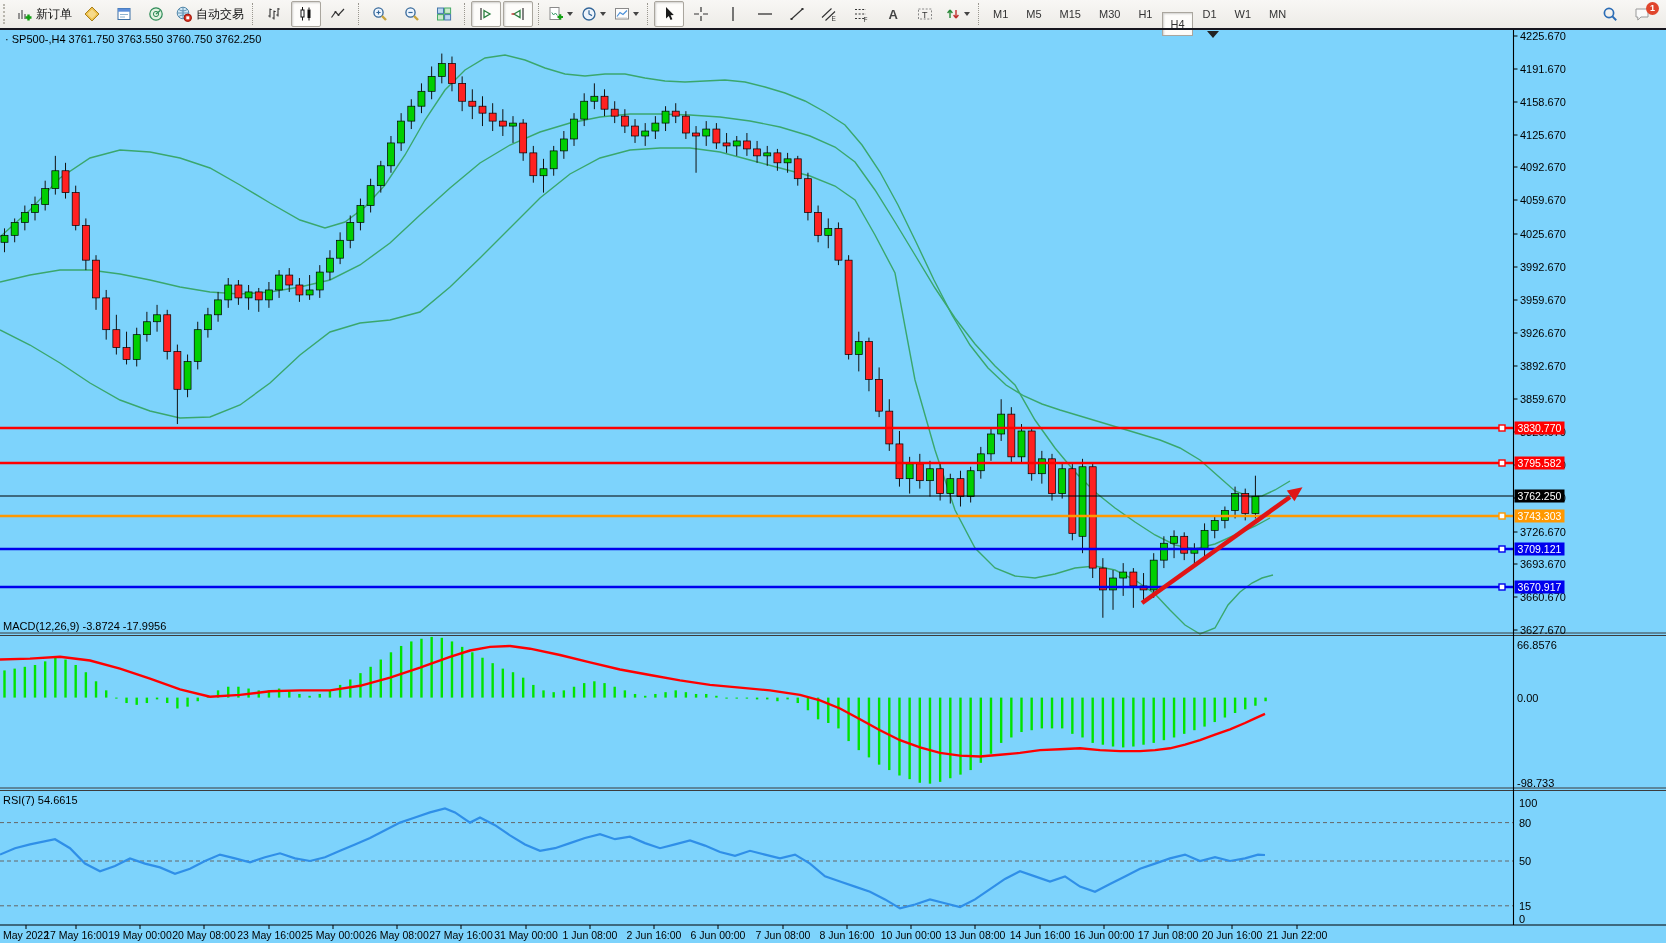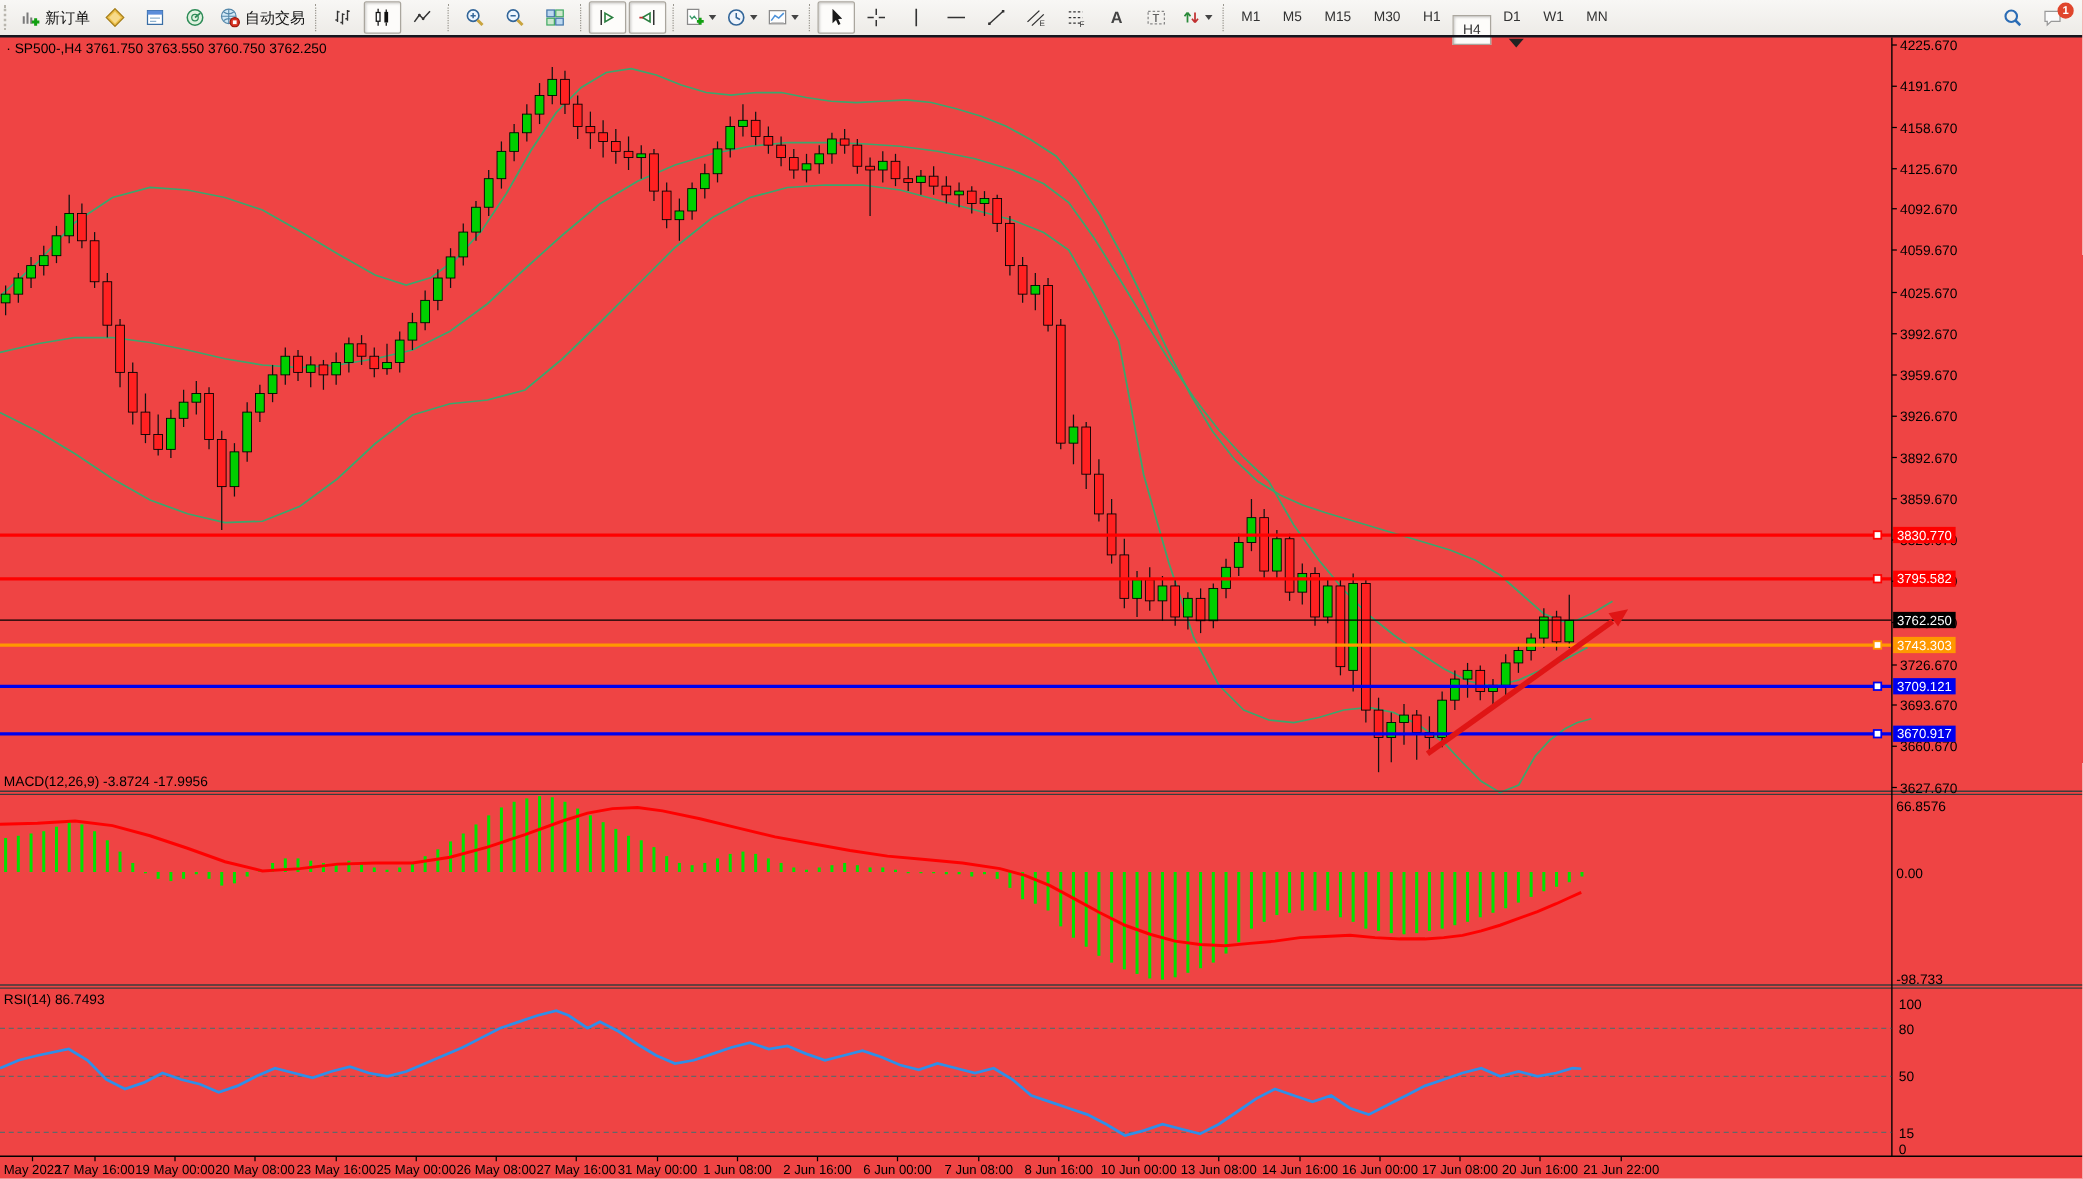--- a/index.html
+++ b/index.html
@@ -1,17 +1,17 @@
 <!DOCTYPE html>
 <html><head>
 <meta charset="utf-8">
 <style>
   html,body{margin:0;padding:0;background:#fff;}
   body{font-family:"Liberation Sans","DejaVu Sans",sans-serif;}
-  .root{position:relative;width:1666px;height:943px;background:#ef4444;overflow:hidden;}
+  .root{position:relative;width:1666px;height:943px;background:#7dd3fc;overflow:hidden;}
   
   .toolbar{position:absolute;left:0;top:0;width:1666px;height:28px;
     background:linear-gradient(#f8f7f5,#edebe7);display:flex;align-items:center;z-index:5;}
   .toolbar-border{position:absolute;left:0;top:28px;width:1666px;height:2px;background:#16161e;z-index:6;}
   .tb-btn{height:24px;min-width:24px;margin:0 1px;display:flex;align-items:center;justify-content:center;
     border:1px solid transparent;border-radius:2px;padding:0 2px;cursor:default;position:relative;}
   .tb-btn.pressed{background:#fdfcfa;border:1px solid #aaa69e;box-shadow:inset 1px 1px 2px rgba(0,0,0,.18);}
   .tb-btn .lbl{font-size:12px;color:#111;margin-left:4px;white-space:nowrap;}
   .tb-btn svg{display:block;}
   .tb-sep{width:1px;height:22px;margin:0 4px;border-left:1px dotted #9a978f;}
@@ -830,14 +830,14 @@
         <text x="1168" y="939" font-size="10.5" fill="#000000" text-anchor="middle">17 Jun 08:00</text>
         <line x1="1232" y1="925" x2="1232" y2="929" stroke="#000"></line>
         <text x="1232" y="939" font-size="10.5" fill="#000000" text-anchor="middle">20 Jun 16:00</text>
         <line x1="1297" y1="925" x2="1297" y2="929" stroke="#000"></line>
         <text x="1297" y="939" font-size="10.5" fill="#000000" text-anchor="middle">21 Jun 22:00</text>
       </g>
     </svg>
 
   <div class="overlay-label" style="left:5px;top:33px;">· SP500-,H4  3761.750 3763.550 3760.750 3762.250</div>
   <div class="overlay-label" style="left:3px;top:620px;">MACD(12,26,9) -3.8724 -17.9956</div>
-  <div class="overlay-label" style="left:3px;top:794px;">RSI(14) 86.7493</div>
+  <div class="overlay-label" style="left:3px;top:794px;">RSI(7) 54.6615</div>
 </div>
 
 </body></html>

